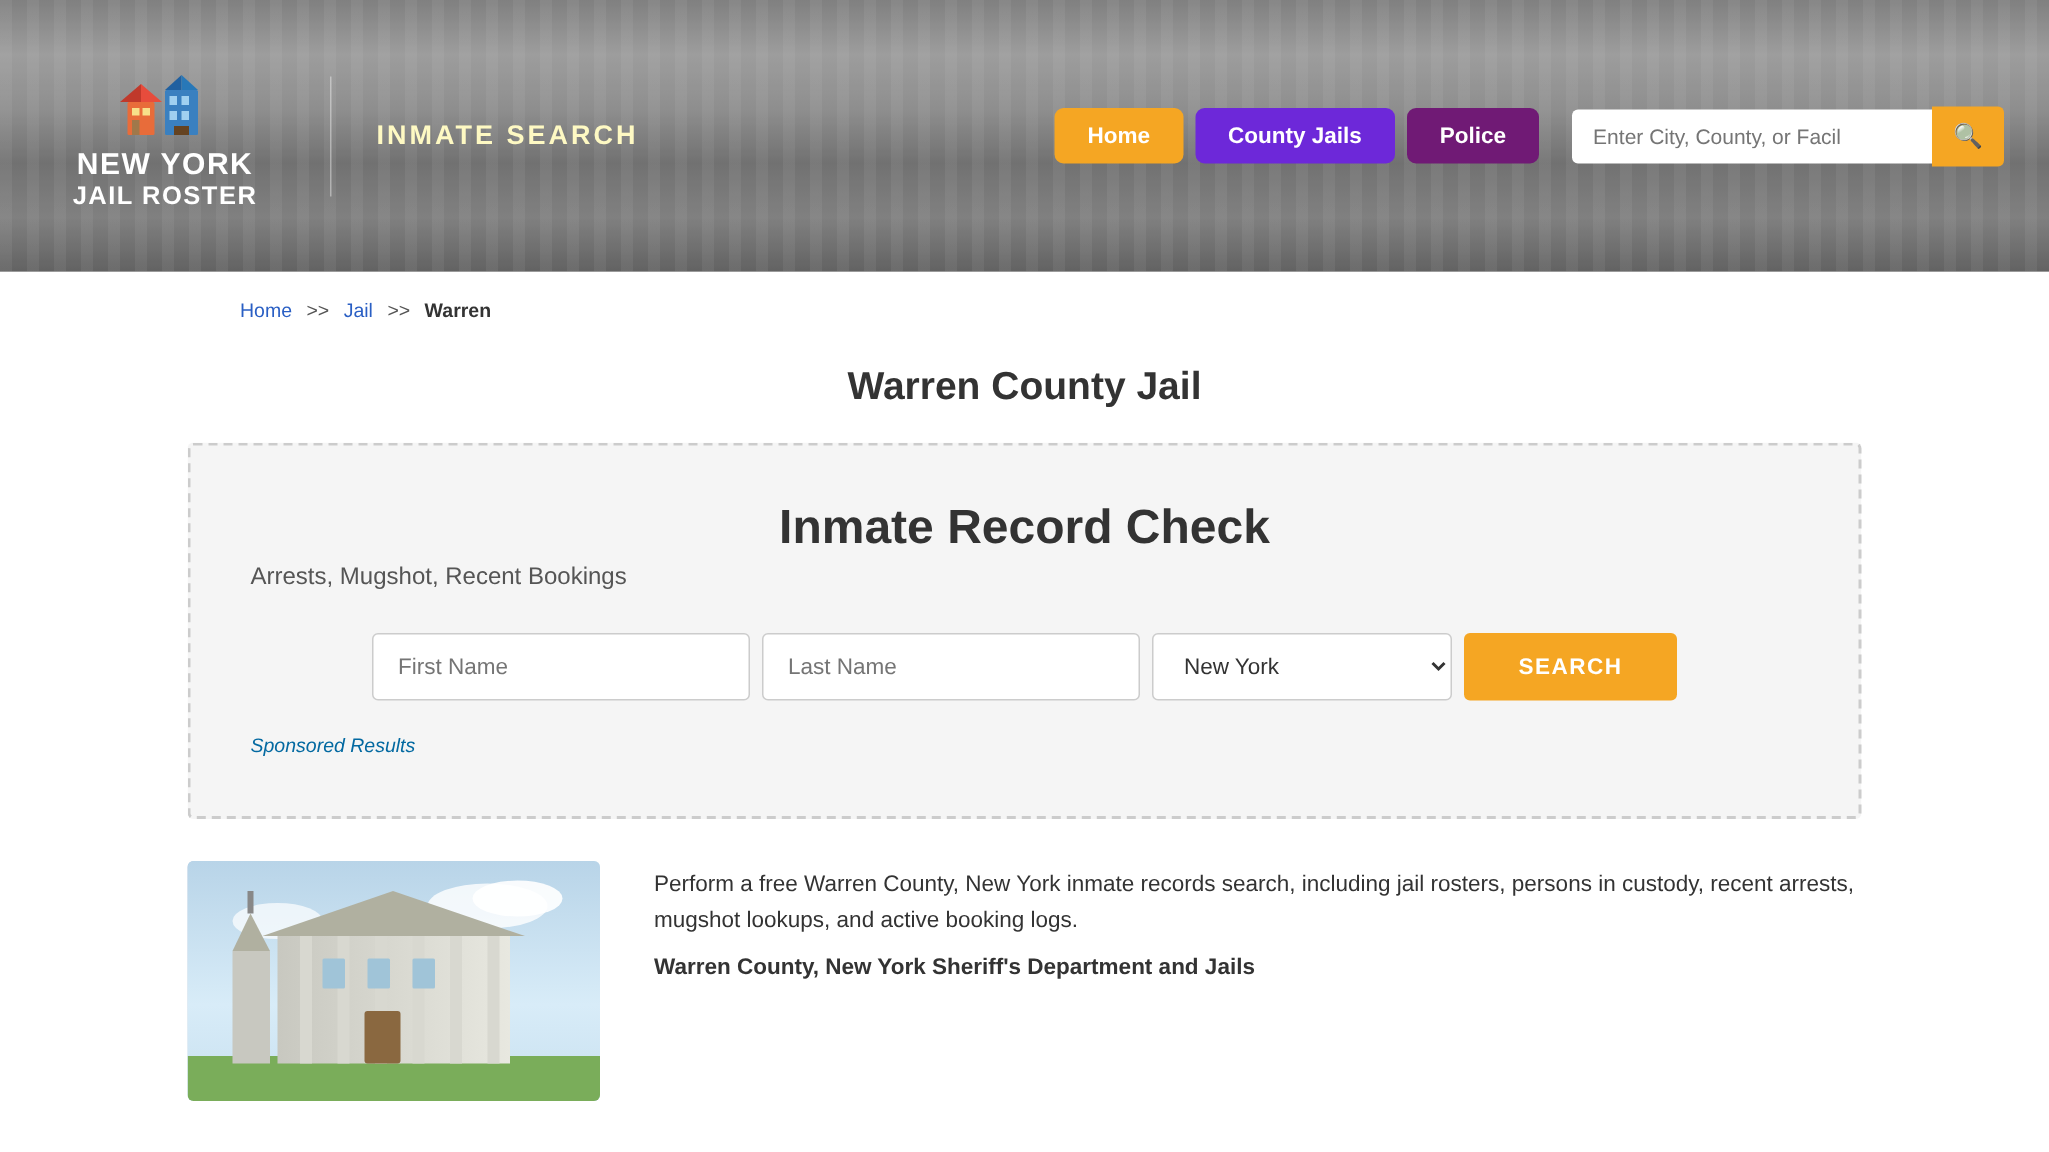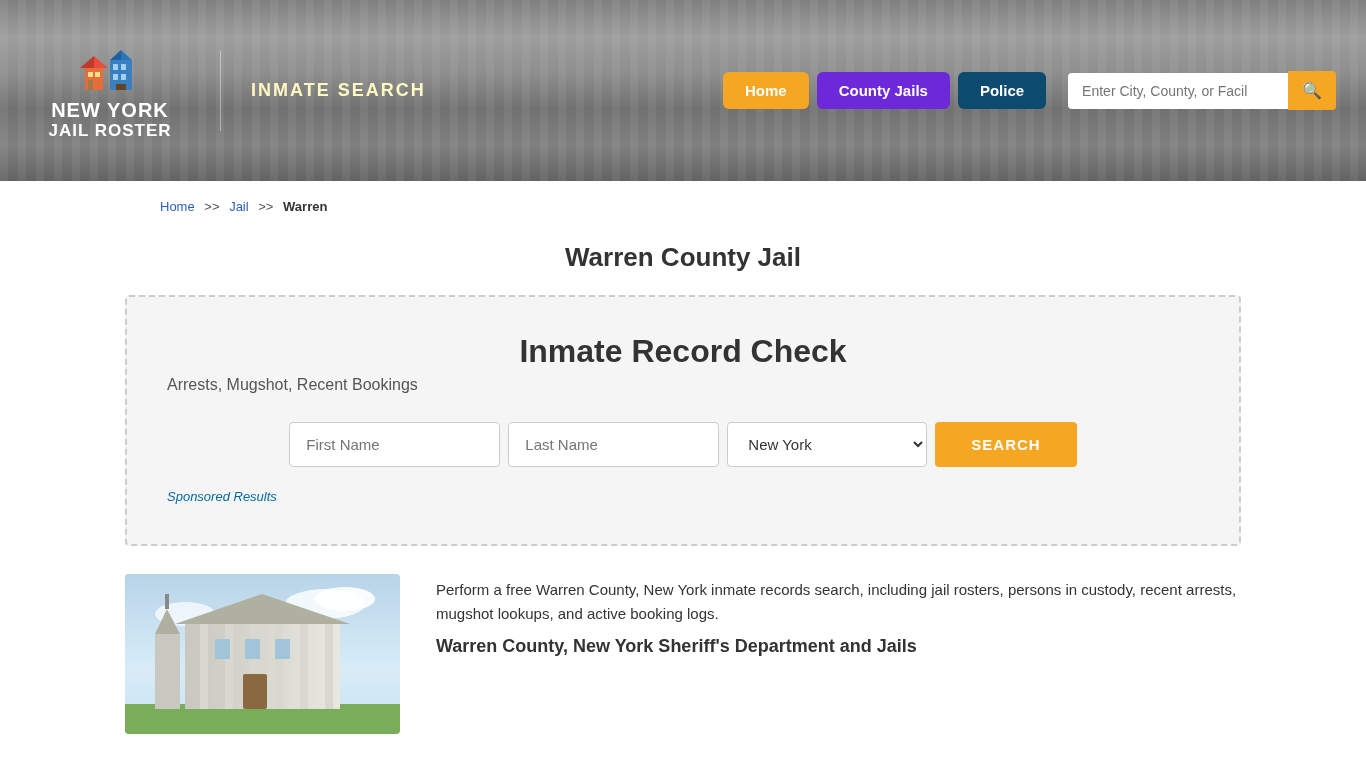--- a/index.html
+++ b/index.html
@@ -93,32 +93,32 @@
       padding: 10px 22px;
       border-radius: 6px;
       font-size: 15px;
       font-weight: 600;
       cursor: pointer;
       border: none;
       color: #fff;
     }
     .nav-btn-home { background: #f5a623; }
     .nav-btn-county { background: #6d28d9; }
-    .nav-btn-police { background: #0c4a6e; }
+    .nav-btn-police { background: #701a75; }
     .search-box-wrap {
       display: flex;
       align-items: center;
       margin-left: 14px;
     }
     .search-box-wrap input {
       padding: 10px 14px;
       font-size: 14px;
       border: none;
       border-radius: 4px 0 0 4px;
-      width: 220px;
+      width: 240px;
       outline: none;
       color: #999;
     }
     .search-box-wrap button {
       padding: 10px 14px;
       background: #f5a623;
       border: none;
       border-radius: 0 4px 4px 0;
       cursor: pointer;
       color: #fff;
@@ -177,21 +177,21 @@
     .search-form {
       display: flex;
       gap: 8px;
       justify-content: center;
     }
     .search-form input[type="text"] {
       padding: 12px 16px;
       font-size: 15px;
       border: 1px solid #ccc;
       border-radius: 4px;
-      width: 211px;
+      width: 252px;
       outline: none;
       color: #999;
     }
     .search-form select {
       padding: 12px 16px;
       font-size: 15px;
       border: 1px solid #ccc;
       border-radius: 4px;
       width: 200px;
       outline: none;
@@ -242,21 +242,21 @@
       flex: 1;
       padding-top: 4px;
     }
     .desc-area p {
       font-size: 15px;
       color: #333;
       line-height: 1.6;
       margin-bottom: 10px;
     }
     .desc-area h3 {
-      font-size: 18px;
+      font-size: 15px;
       font-weight: 700;
       color: #333;
       margin-bottom: 16px;
     }
   </style>
 </head>
 <body>
 
 <div class="header">
   <div class="header-bg"></div>

